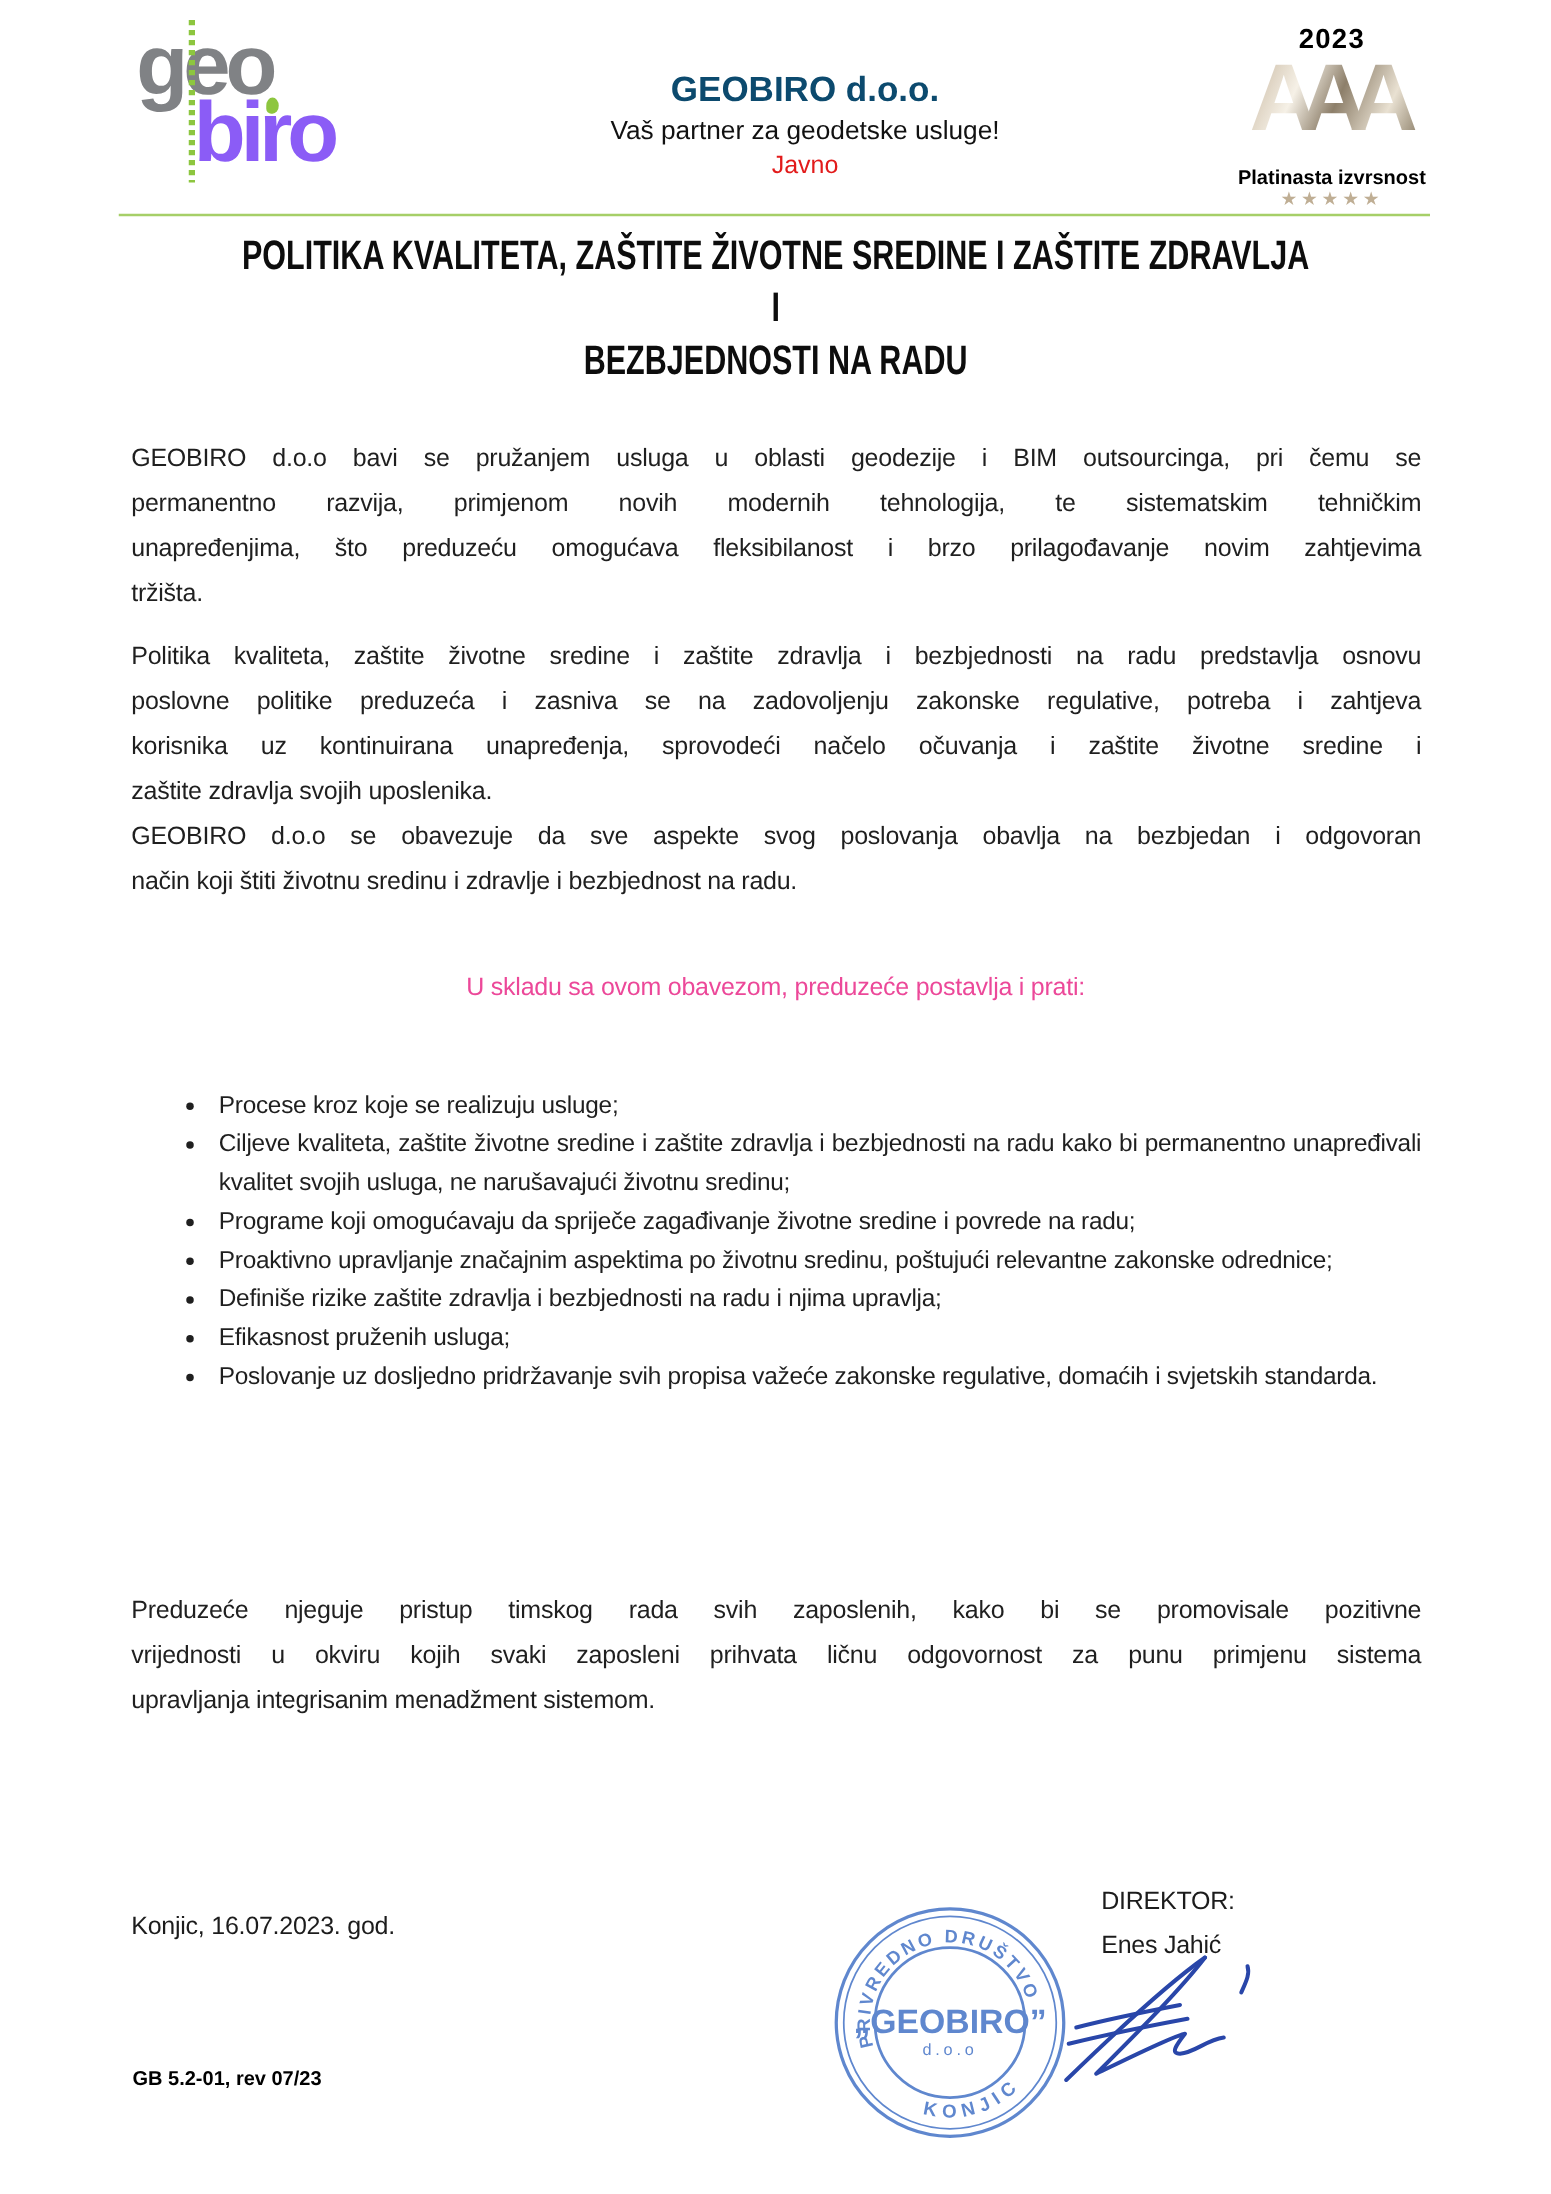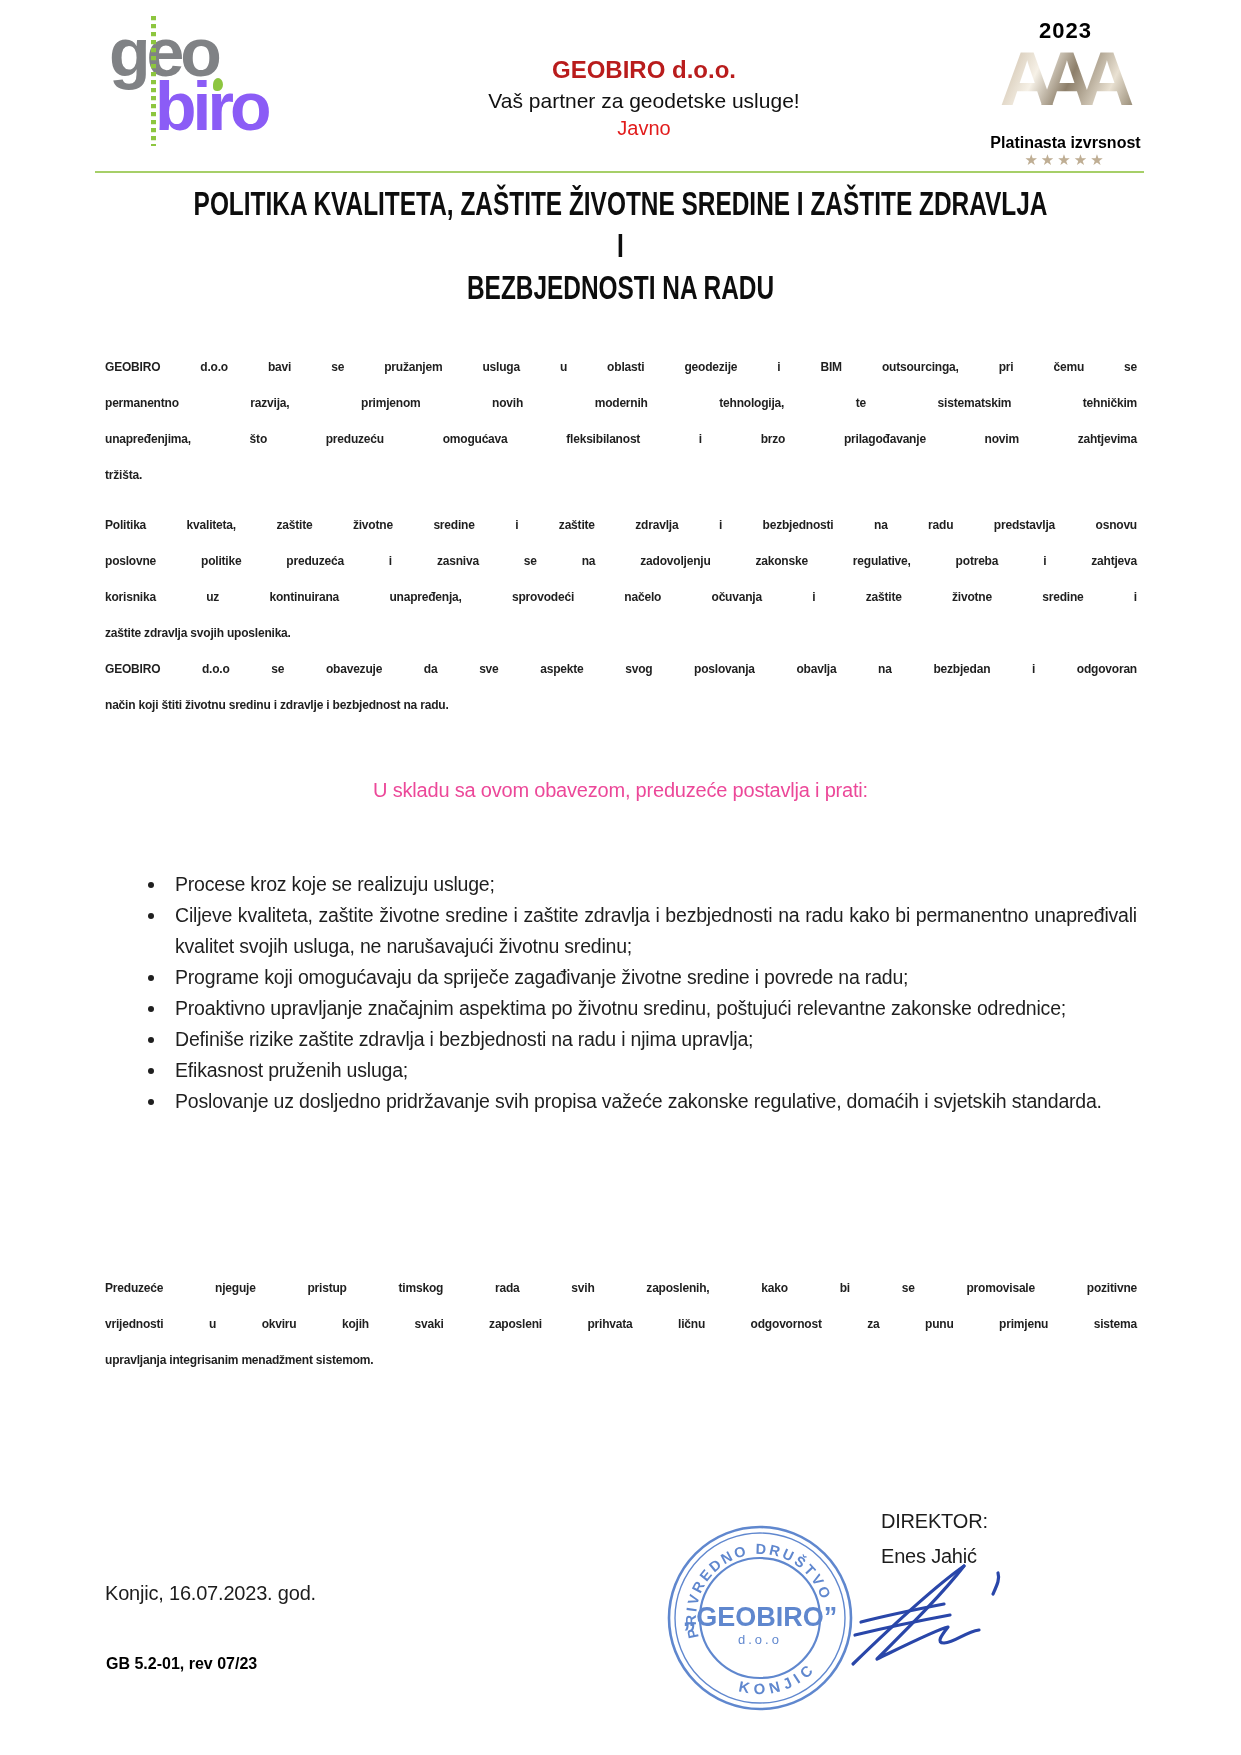--- a/index.html
+++ b/index.html
@@ -11,55 +11,55 @@
   
   .header { position:absolute; top:16px; left:95px; right:88px; height:142px; display:flex; justify-content:space-between; }
   .logo { position:relative; width:215px; height:132px; flex:0 0 auto; }
   .logo-geo  { position:absolute; top:2px;  left:14px; font-size:68px; font-weight:bold; color:#808285; letter-spacing:-4px; line-height:1; z-index:1; }
   .logo-biro { position:absolute; top:56px; left:50px; font-size:68px; font-weight:bold; color:#8b5cf6; letter-spacing:-4px; line-height:1; z-index:3;margin-left:10px; }
   .logo-ruler{ position:absolute; left:56px; top:0; width:5px; height:130px; z-index:2;
                background:repeating-linear-gradient(to bottom,#8dc63f 0 4px, rgba(141,198,63,.25) 4px 5px, transparent 5px 8px); }
   .logo-dot  { position:absolute; left:118px; top:62px; width:10px; height:13px; background:#8dc63f; border-radius:50% 50% 50% 4px; z-index:3; }
 
   .header-center { flex:1 1 auto; text-align:center; padding-top:40px; }
-  .company  { font-size:24px; font-weight:bold; color:#b91c1c; }
+  .company  { font-size:28px; font-weight:bold; color:#0c4a6e; }
   .tagline  { font-size:21px; margin-top:5px; color:#111; }
   .classification { font-size:20px; margin-top:4px; color:#e21b1b; }
 
   .badge { width:175px; flex:0 0 auto; text-align:center; padding-top:2px; }
   .badge-year { font-size:22px; font-weight:bold; letter-spacing:1px; color:#000; }
   .badge-aaa  { font-size:76px; font-weight:bold; letter-spacing:-15px; line-height:0.92; margin-left:-12px;
                 background:linear-gradient(115deg,#6b5f4e 5%,#d9cdbb 25%,#f6f1e7 38%,#8d7f6a 55%,#e9e1d2 75%,#75674f 95%);
                 -webkit-background-clip:text; background-clip:text; color:transparent; }
   .badge-label{ font-size:16px; font-weight:bold; margin-top:20px; color:#000; }
   .badge-stars{ font-size:15px; letter-spacing:3px; color:#bfae94; line-height:1.1; }
 
   .rule { position:absolute; top:171px; left:95px; right:97px; border-top:2px solid #a6cf68; }
 
   
   .title-wrap { position:absolute; top:183px; left:40px; right:40px; transform:scaleX(0.74); }
   .title-line { text-align:center; font-size:33px; font-weight:bold; line-height:42px; color:#0d0d0d; }
 
   
-  .para { position:absolute; left:105px; width:1032px; font-size:12px; letter-spacing:-0.2px; color:#1f1f1f;font-weight:bold; }
+  .para { position:absolute; left:105px; width:1032px; font-size:20px; letter-spacing:-0.2px; color:#1f1f1f; }
   .jline { text-align:justify; text-align-last:justify; line-height:36px; }
   .jline.last { text-align-last:left; }
   .p1 { top:349px; }
   .p2 { top:507px; }
   .p3 { top:651px; }
   .closing { top:1270px; }
 
   .intro { position:absolute; top:779px; left:0; right:0; text-align:center; font-size:20px; letter-spacing:-0.2px; color:#ec4899; }
 
   .bullets { position:absolute; top:869px; left:105px; width:1032px; }
   .bullets ul { margin:0; padding-left:62px; }
   .bullets li { padding-left:8px; font-size:19.5px; letter-spacing:-0.2px; line-height:31px; text-align:justify; color:#1f1f1f; }
 
   
-  .place-date { position:absolute; left:105px; top:1582px; font-size:20px; letter-spacing:-0.2px; }
+  .place-date { position:absolute; left:105px; top:1530px; font-size:20px; letter-spacing:-0.2px; }
   .director   { position:absolute; left:881px; top:1504px; font-size:20px; line-height:35px; letter-spacing:-0.2px; }
   .stamp      { position:absolute; left:664px; top:1522px; width:192px; height:192px; opacity:0.88; }
   .stamp text { font-family:"Liberation Sans", sans-serif; }
   .signature  { position:absolute; left:846px; top:1556px; width:178px; height:132px; }
   .doc-code   { position:absolute; left:106px; top:1655px; font-size:16px; font-weight:bold; color:#000; }
 </style>
 </head>
 <body>
 
 <div class="page">

